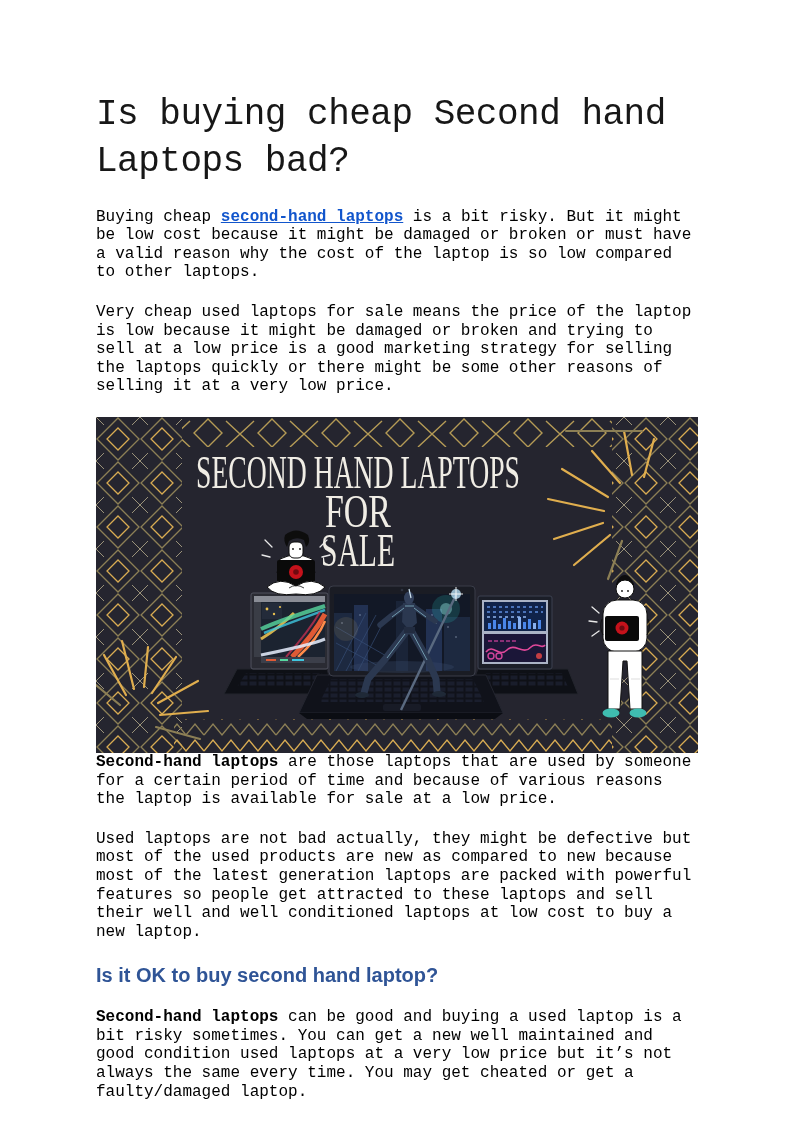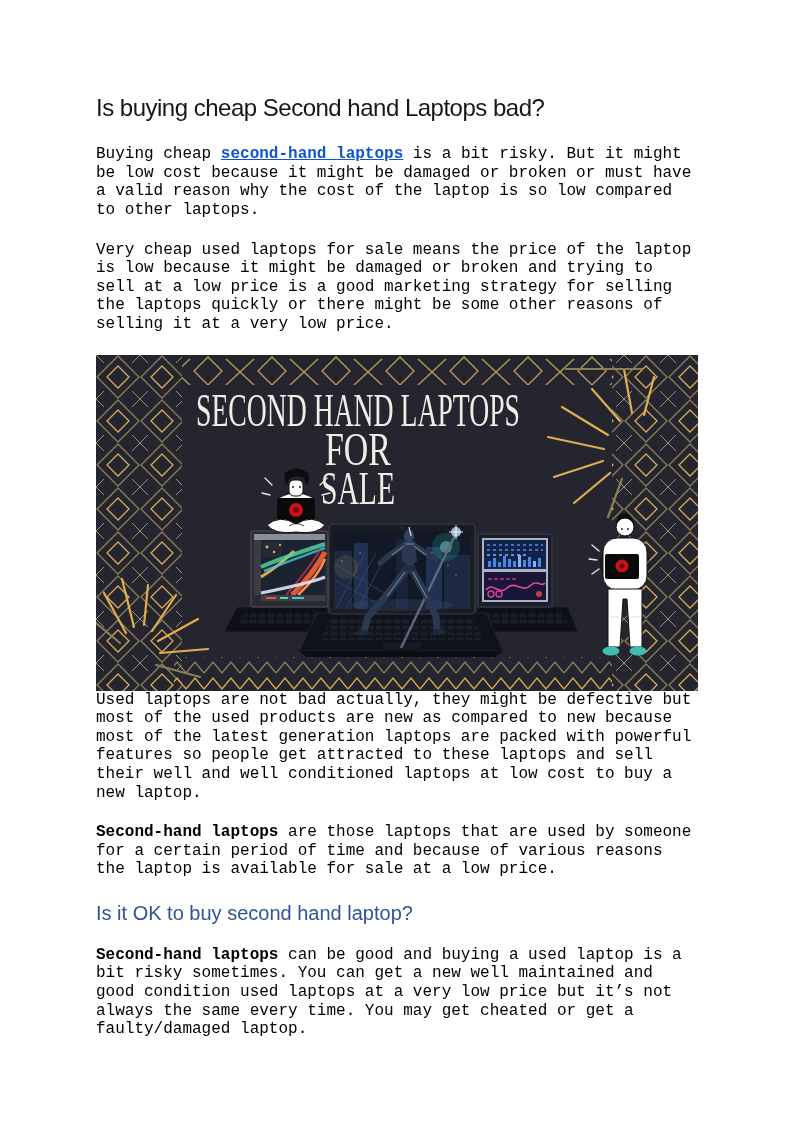--- a/index.html
+++ b/index.html
@@ -8,23 +8,23 @@
     width:794px;height:1123px;
     margin:0 auto;
     background:#ffffff;
     box-sizing:border-box;
     padding:92px 96px 0 96px;
     font-family:"Liberation Serif", serif;
     color:#000;
     overflow:hidden;
   }
   .doc-title{
-    font-family:Liberation Sans, sans-serif;
+    font-family:Liberation Mono, monospace;
     font-weight:300;
-    font-size:24px;
+    font-size:36px;
     line-height:1.3;
     letter-spacing:-0.5px;
     color:#171717;
     margin:0 0 22px 0;
     max-width:580px;
   }
   .para{
     font-size:16px;
     line-height:18.6px;
     margin:0 0 21px 0;
@@ -38,21 +38,21 @@
     cursor:pointer;
   }
   .heading{
     font-family:"Liberation Sans", sans-serif;
     font-weight:400;
     font-size:20px;
     line-height:26px;
     color:#2F5496;
     margin:26px 0 20px 0;
   }
-  .heading.mt-18{margin-top:18px;}
+  .heading.mt-18{margin-top:18px;font-weight:bold;}
   .hero{
     width:602px;height:336px;
     margin:12px 0 0 0;
     position:relative;
     background:#a3a3a3;
   }
   .hero svg{display:block;}
 </style>
 </head>
 <body>
@@ -279,21 +279,21 @@
 
       <g fill="#F0EDE5" font-family="Liberation Serif, serif">
         <text x="262" y="71" text-anchor="middle" font-size="46" textLength="324" lengthAdjust="spacingAndGlyphs">SECOND HAND LAPTOPS</text>
         <text x="262" y="110" text-anchor="middle" font-size="46" textLength="66" lengthAdjust="spacingAndGlyphs">FOR</text>
         <text x="262" y="149" text-anchor="middle" font-size="46" textLength="74" lengthAdjust="spacingAndGlyphs">SALE</text>
       </g>
     </svg>
   </div>
 
 
+  <p class="para"><b>Second-hand laptops</b><span> are those laptops that are used by someone for a certain period of time and because of various reasons the laptop is available for sale at a low price.</span></p>
+
   <p class="para">Used laptops are not bad actually, they might be defective but most of the used products are new as compared to new because most of the latest generation laptops are packed with powerful features so people get attracted to these laptops and sell their well and well conditioned laptops at low cost to buy a new laptop.</p>
 
-  <p class="para"><b>Second-hand laptops</b><span> are those laptops that are used by someone for a certain period of time and because of various reasons the laptop is available for sale at a low price.</span></p>
-
   <h2 class="heading mt-18">Is it OK to buy second hand laptop?</h2>
 
   <p class="para"><b>Second-hand laptops</b><span> can be good and buying a used laptop is a bit risky sometimes. You can get a new well maintained and good condition used laptops at a very low price but it’s not always the same every time. You may get cheated or get a faulty/damaged laptop.</span></p>
 
 </div>
 
 </body></html>

